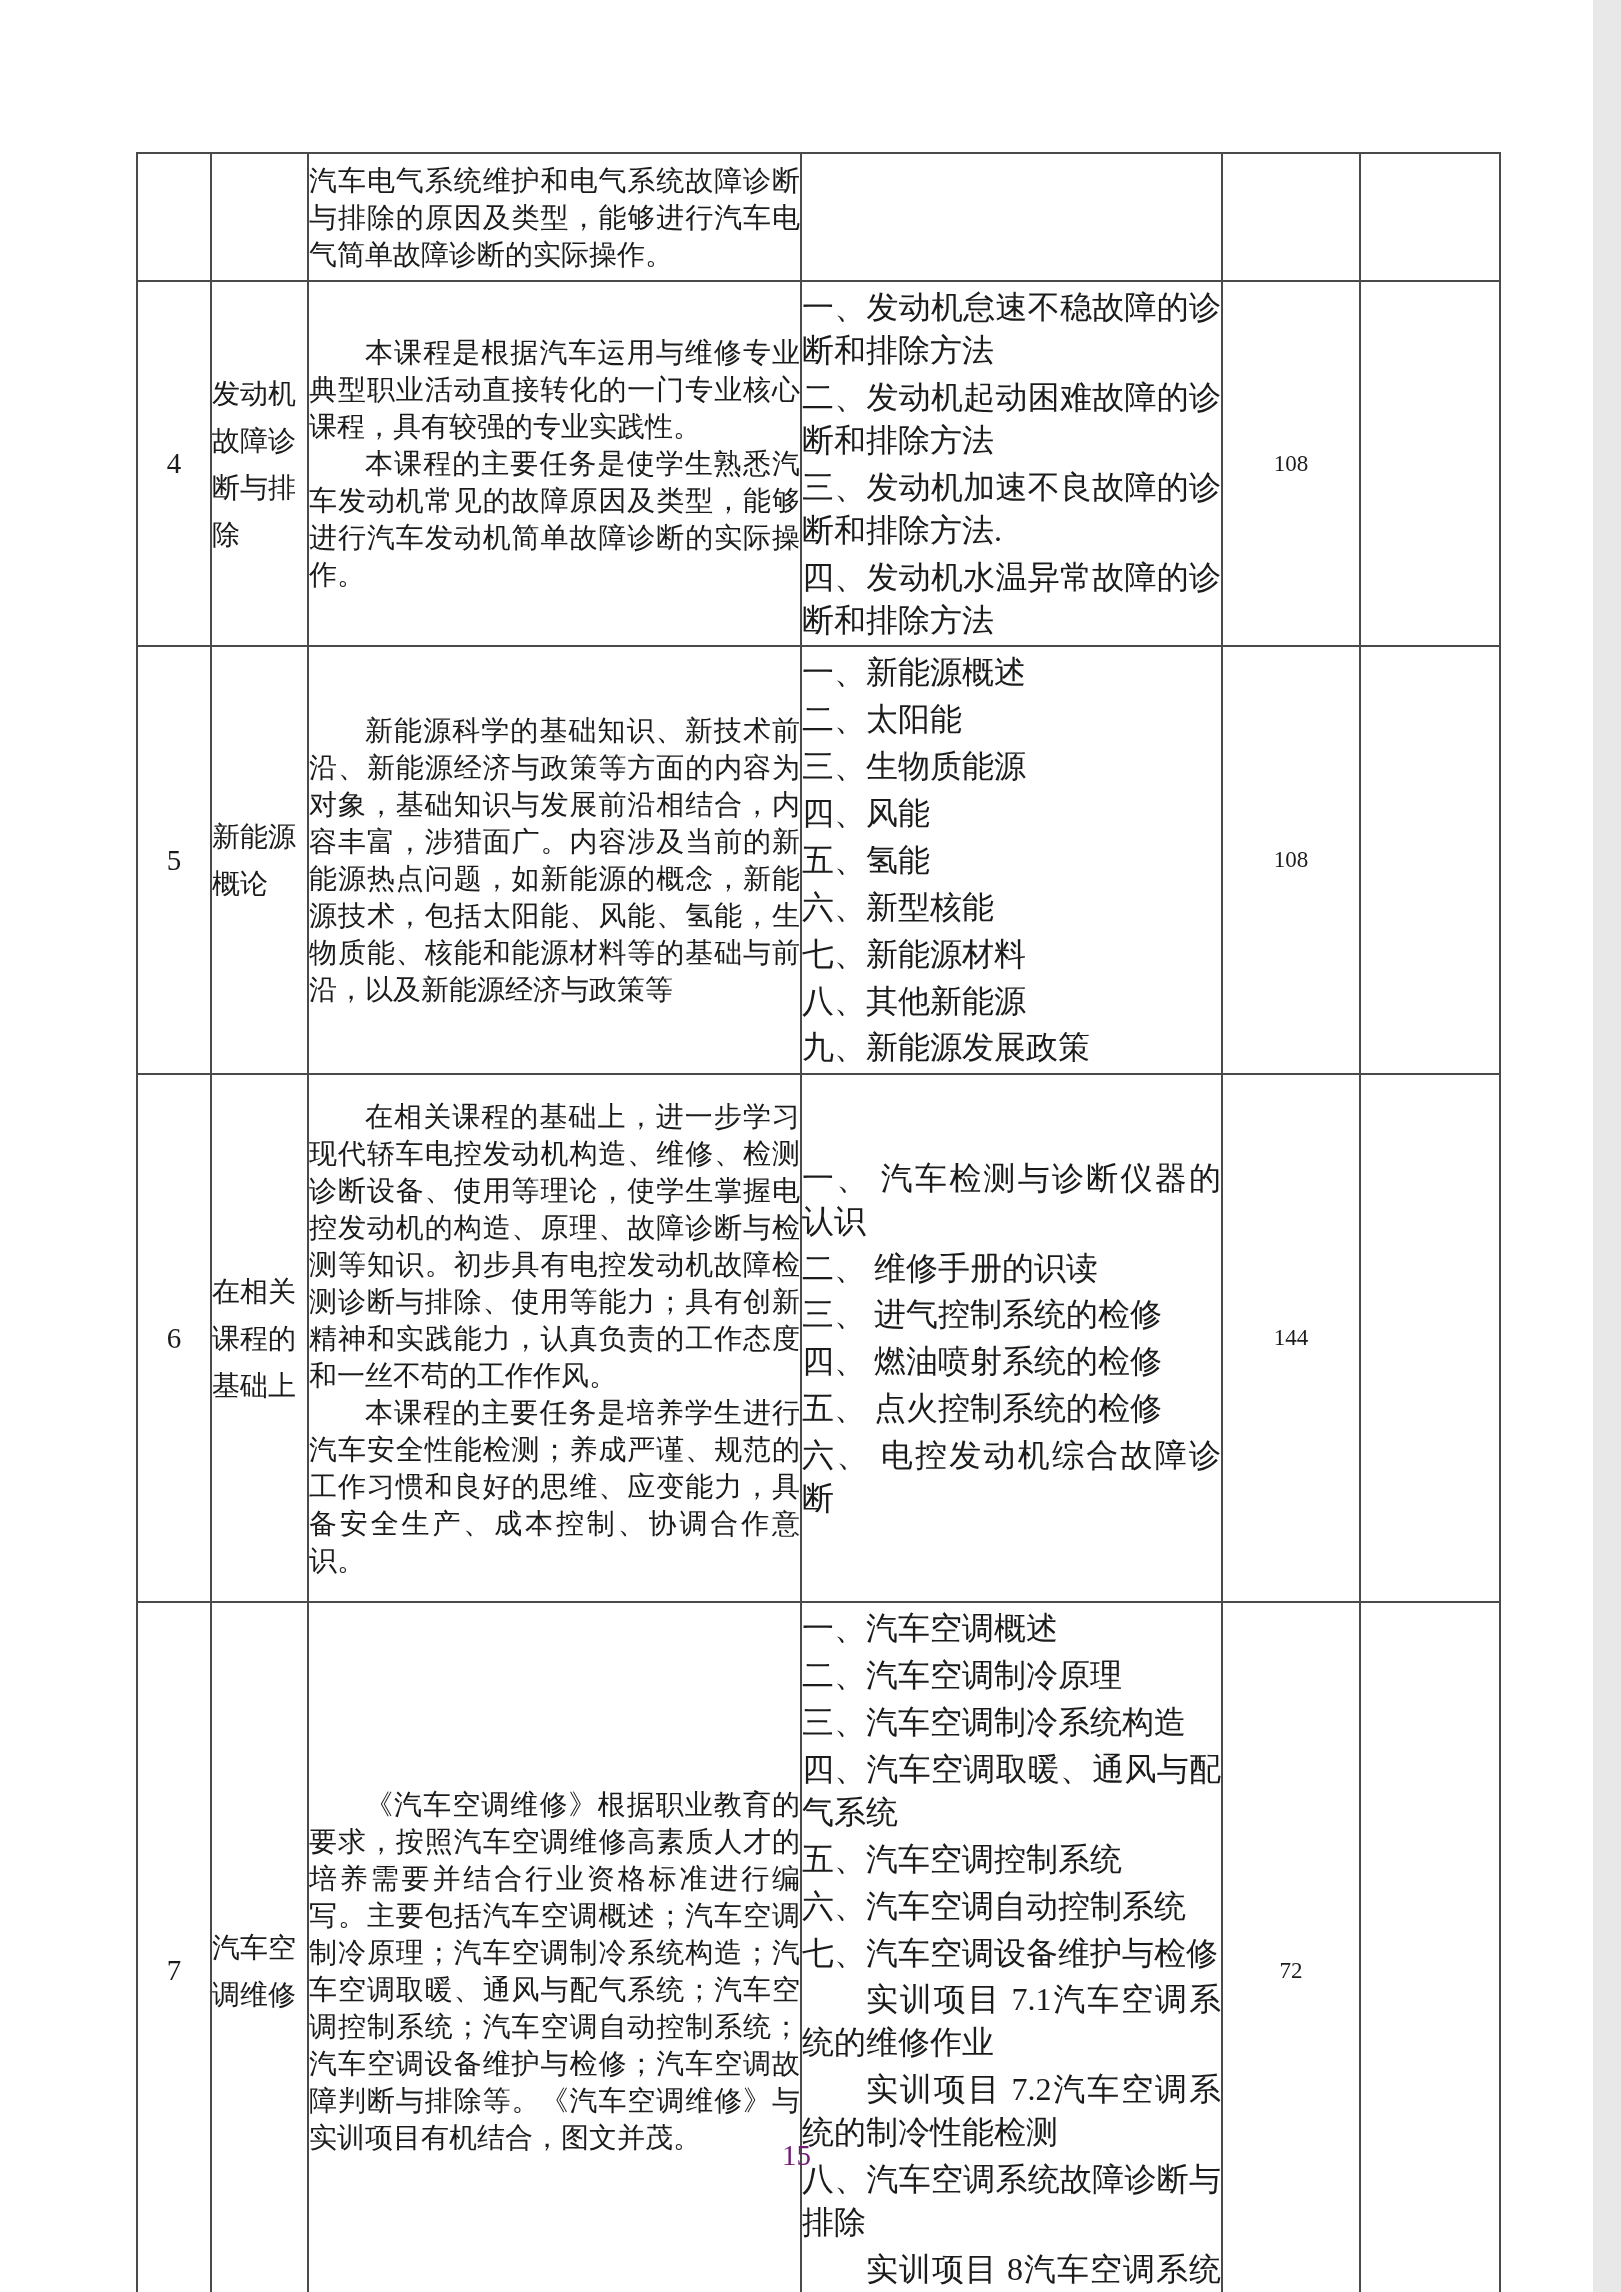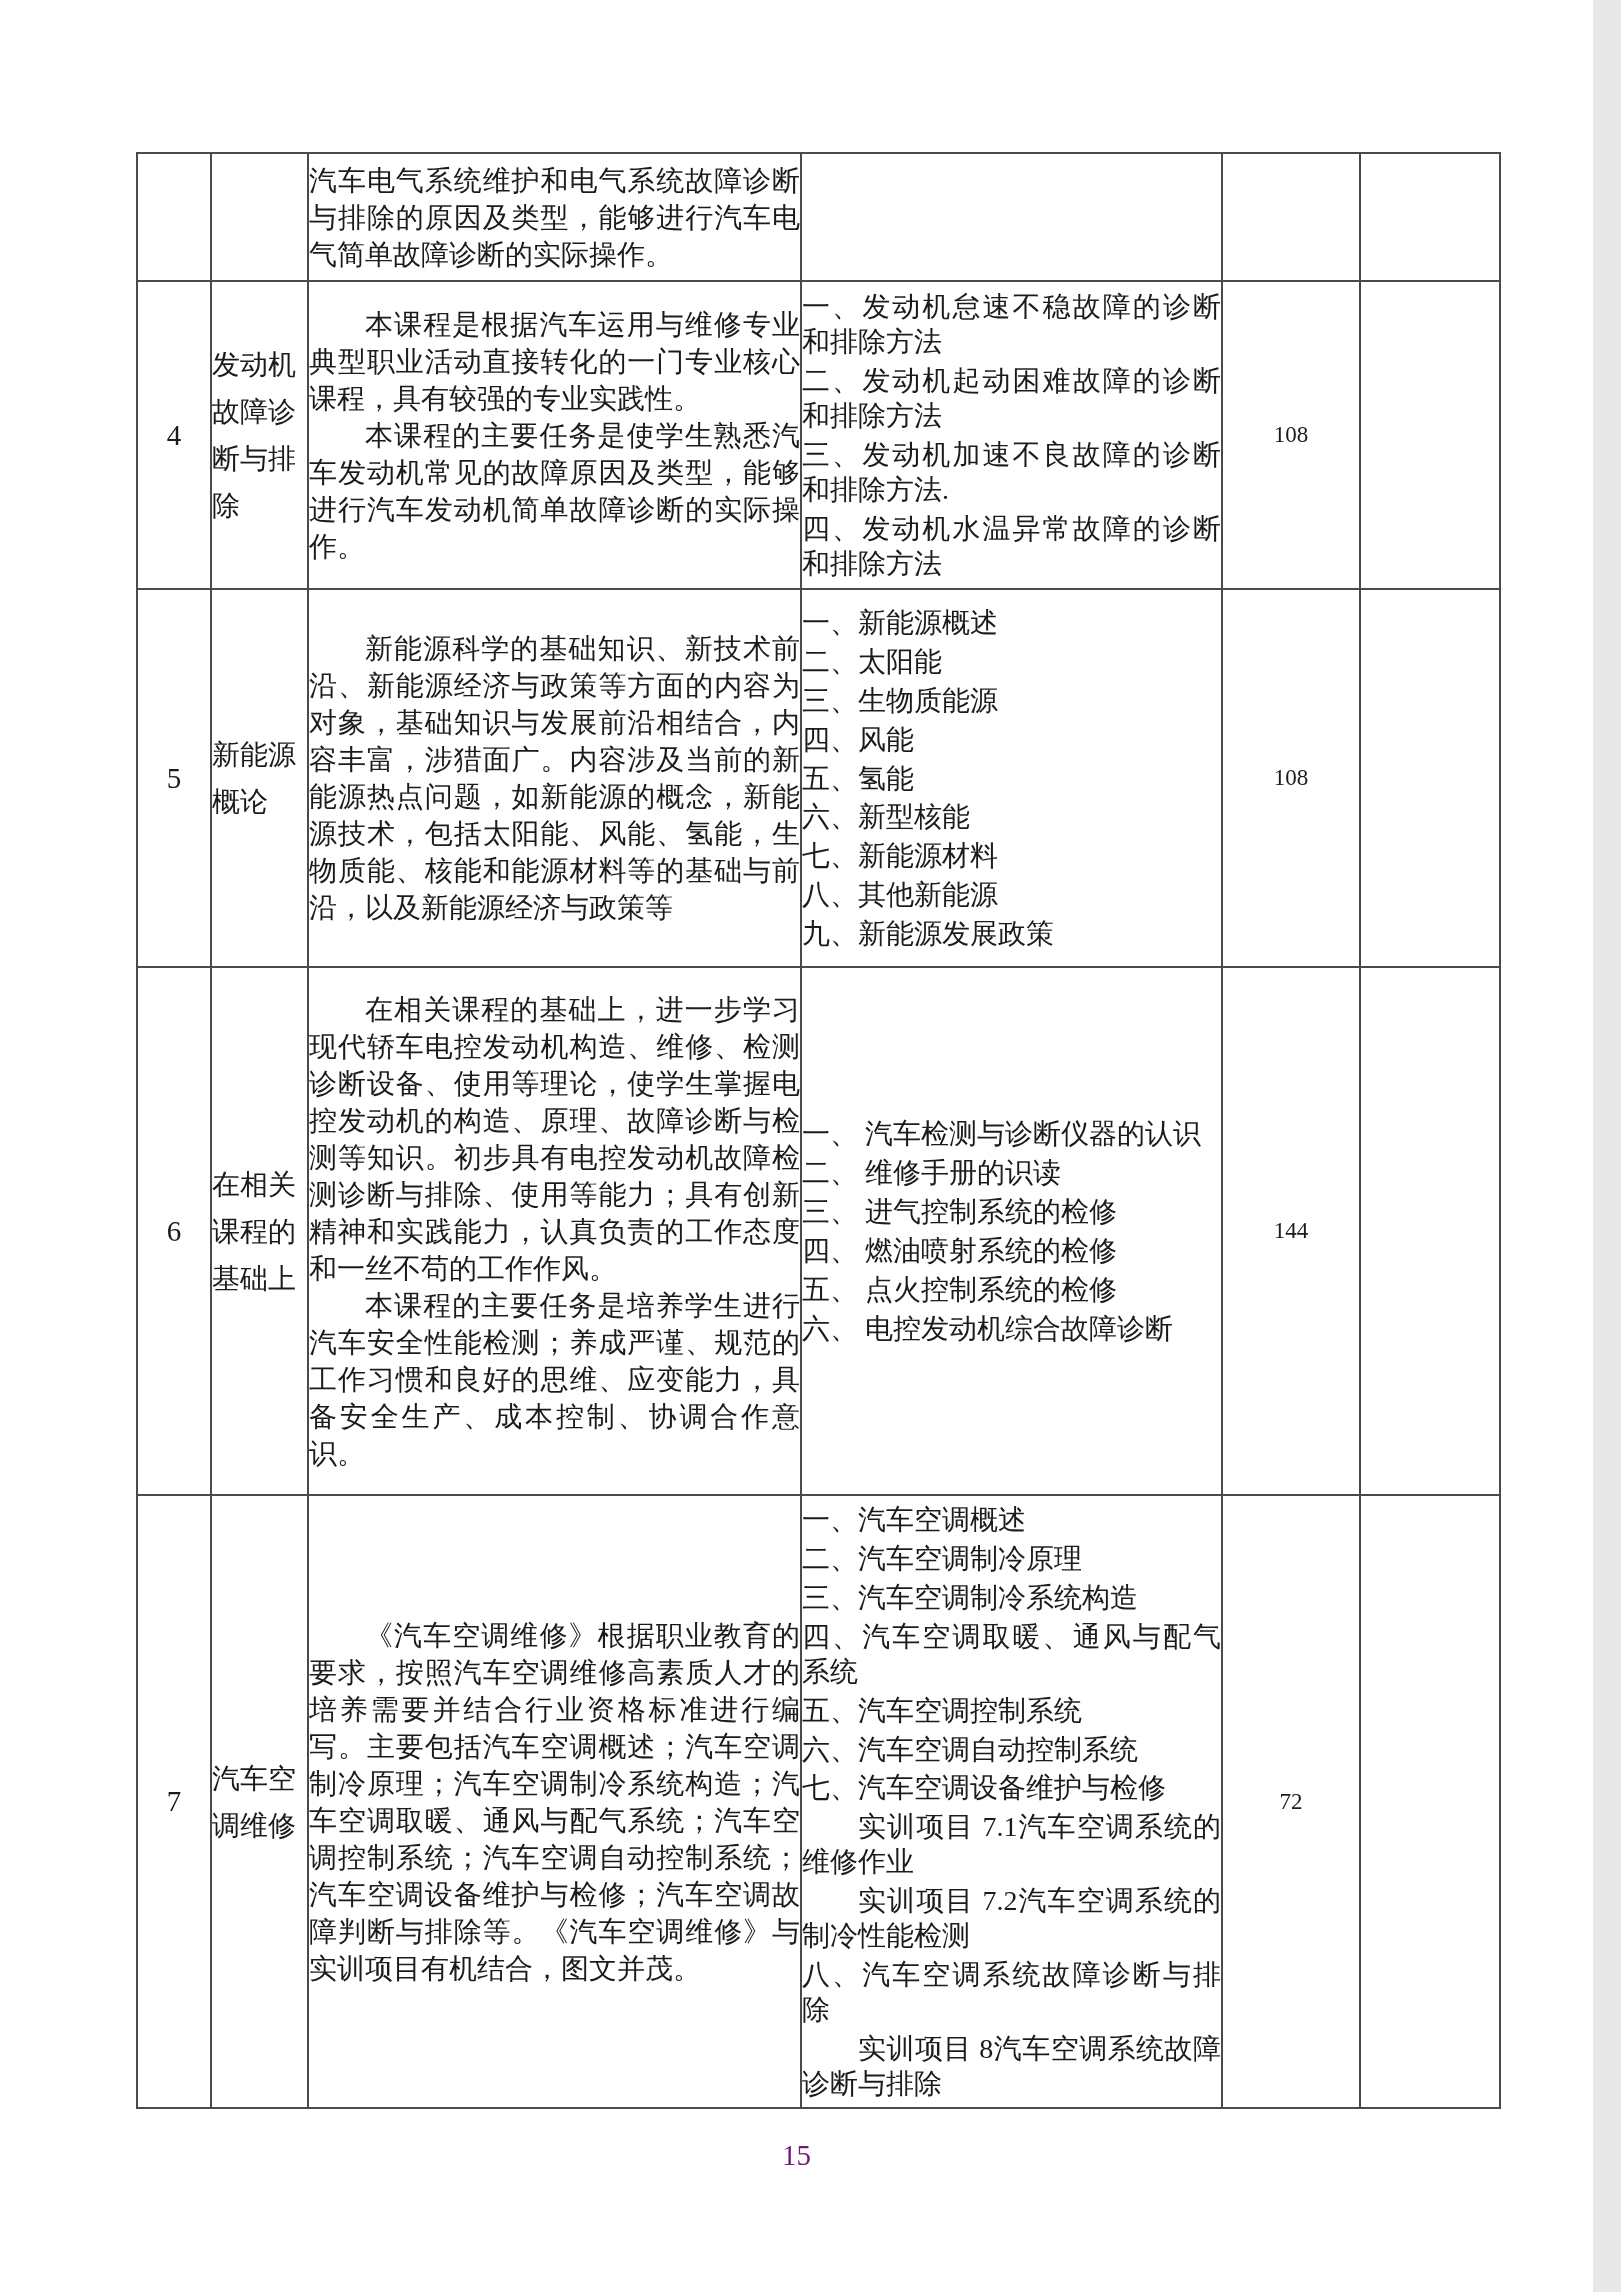--- a/index.html
+++ b/index.html
@@ -37,21 +37,21 @@
     padding:0 16.7px;word-break:break-all;
   }
   td.desc{
     font-size:28px;line-height:37px;
     padding:3.9px 15.7px;
     text-align:justify;text-justify:inter-character;
   }
   td.desc p{margin:0;}
   td.desc p.ind{text-indent:2em;}
   td.cont{
-    font-size:28px;line-height:35px;
+    font-size:32px;line-height:43px;
     padding:3.9px 10.8px;
     text-align:justify;text-justify:inter-character;
   }
   td.cont p{margin:3.9px 0;}
   td.cont p.sub{text-indent:2em;}
   td.hours{text-align:center;font-size:23px;}
   td.extra{}
 
   .footer-page-number{
     position:absolute;

